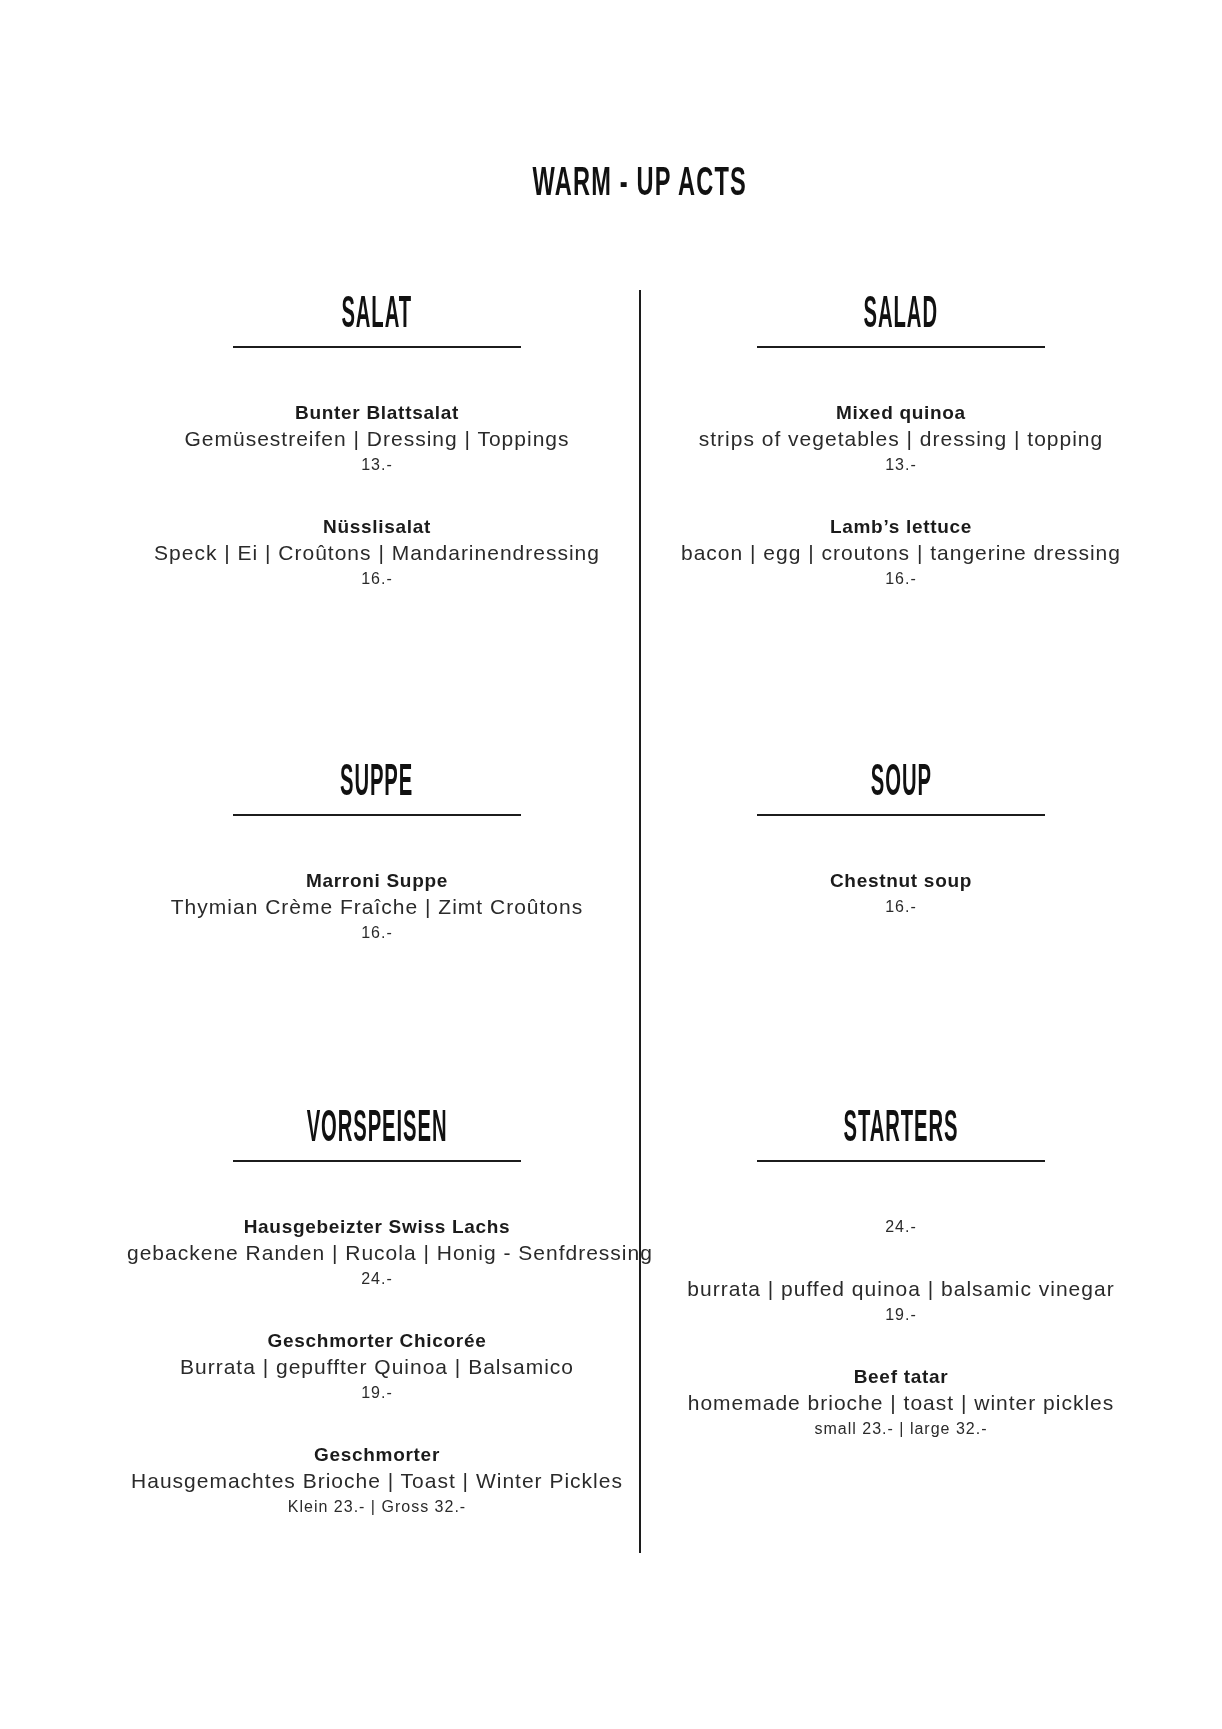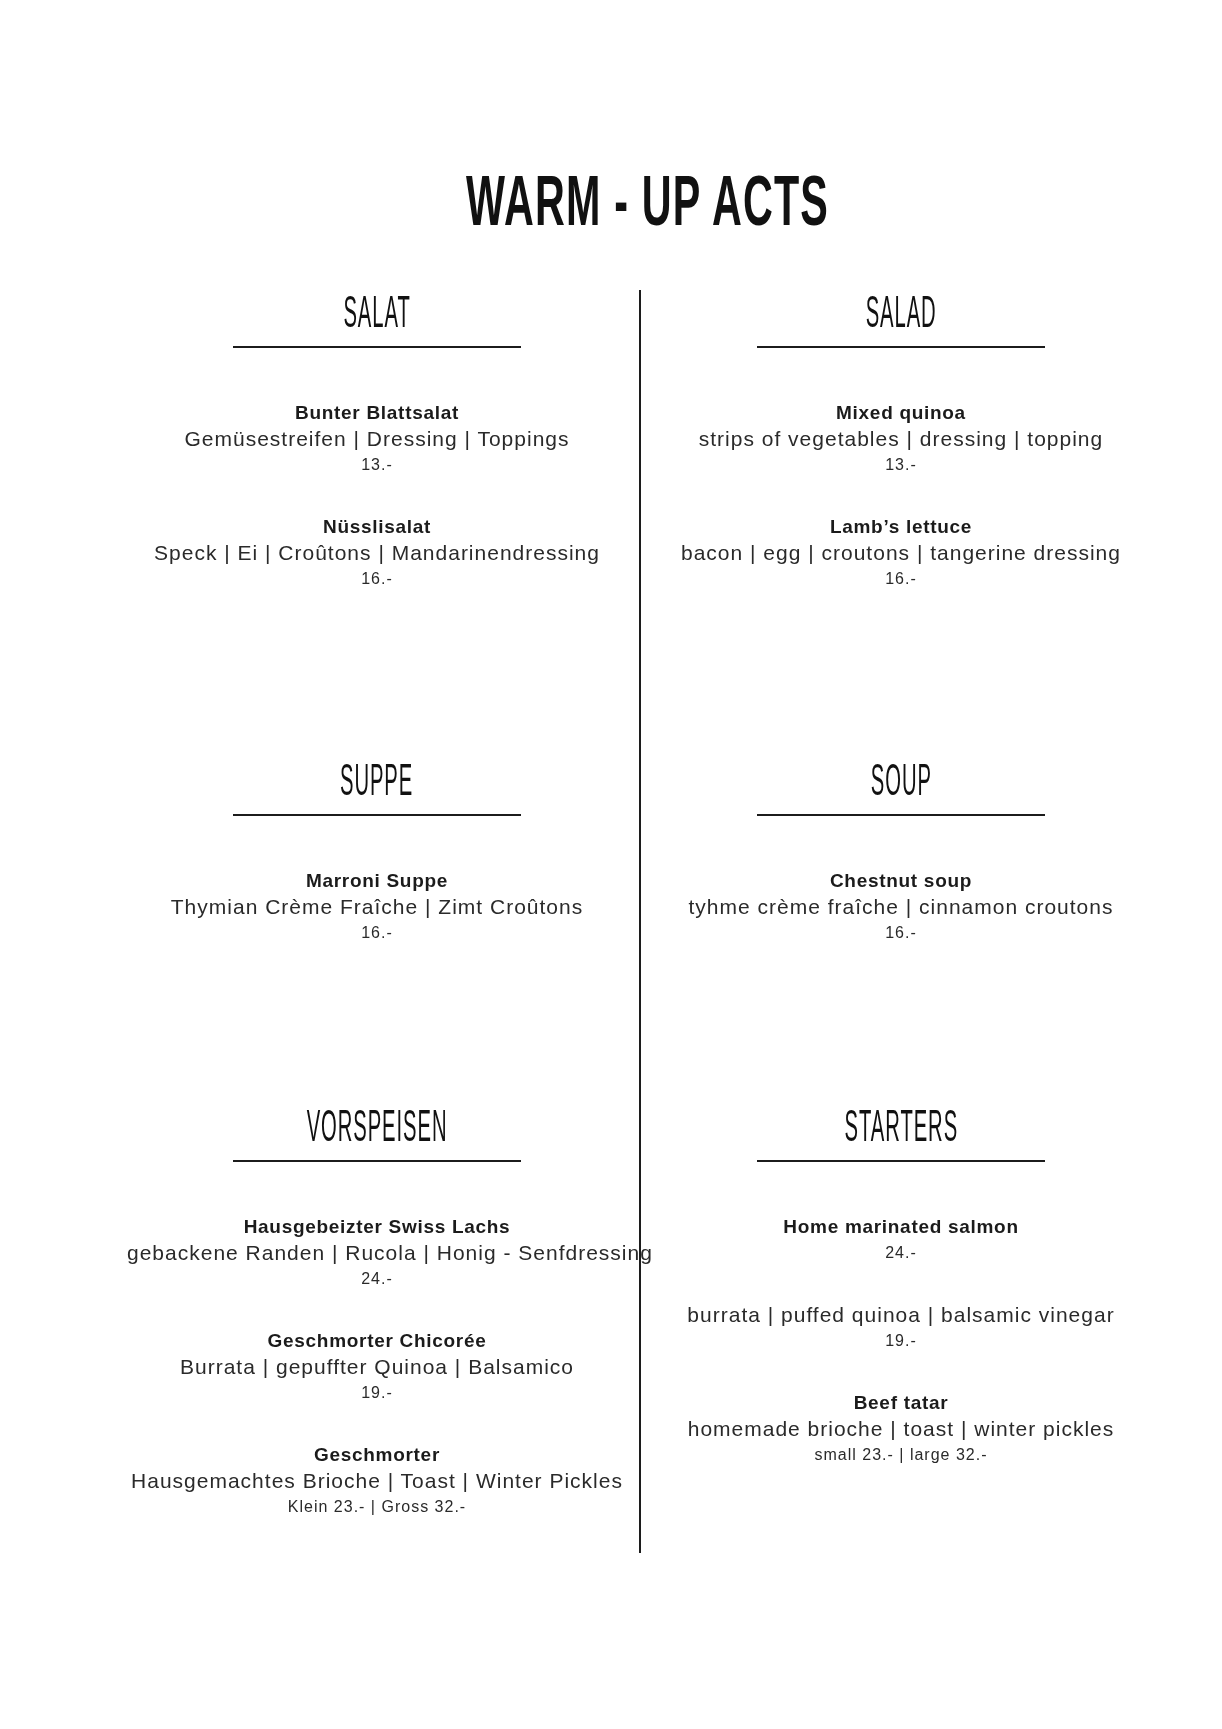--- a/index.html
+++ b/index.html
@@ -8,21 +8,21 @@
     width:1222px; height:1729px;
     background:#ffffff;
     font-family:"Liberation Sans", sans-serif;
     color:#1b1b1b;
     overflow:hidden;
   }
   .title {
     position:absolute;
     top:122px; left:340px; width:600px;
     text-align:center;
-    font-size:70px; line-height:64px; font-weight:700;
+    font-size:40px; line-height:64px; font-weight:700;
     color:#111;
     white-space:nowrap;
   }
   .title .cond {
     display:inline-block;
     transform:scaleX(0.59);
     transform-origin:center;
     letter-spacing:2px;
   }
   .divider {
@@ -36,21 +36,21 @@
     width:500px;
     text-align:center;
   }
   .col-left  { left:127px; }
   .col-right { left:651px; }
   .row-1 { top:290px; }
   .row-2 { top:758px; }
   .row-3 { top:1104px; }
   .sec-heading {
     margin:0;
-    font-size:44px; line-height:44px; font-weight:400;
+    font-size:44px; line-height:44px; font-weight:700;
     color:#111;
     white-space:nowrap;
   }
   .sec-heading .cond {
     display:inline-block;
     transform:scaleX(0.46);
     transform-origin:center;
     letter-spacing:2px;
   }
   .rule {
@@ -156,32 +156,30 @@
       </div>
     </div>
   </section>
 
   <section class="menu-section col-right row-2">
     <h2 class="sec-heading"><span class="cond">SOUP</span></h2>
     <div class="rule"></div>
     <div class="items">
       <div class="item">
         <div class="item-name">Chestnut soup</div>
-        <div class="item-desc">tyhme crème fraîche | cinnamon croutons</div>
         <div class="item-price">16.-</div>
       </div>
     </div>
   </section>
 
   <section class="menu-section col-right row-3">
     <h2 class="sec-heading"><span class="cond">STARTERS</span></h2>
     <div class="rule"></div>
     <div class="items">
       <div class="item">
-        <div class="item-name">Home marinated salmon</div>
         <div class="item-price">24.-</div>
       </div>
       <div class="item">
         <div class="item-desc">burrata | puffed quinoa | balsamic vinegar</div>
         <div class="item-price">19.-</div>
       </div>
       <div class="item">
         <div class="item-name">Beef tatar</div>
         <div class="item-desc">homemade brioche | toast | winter pickles</div>
         <div class="item-price">small 23.- | large 32.-</div>

